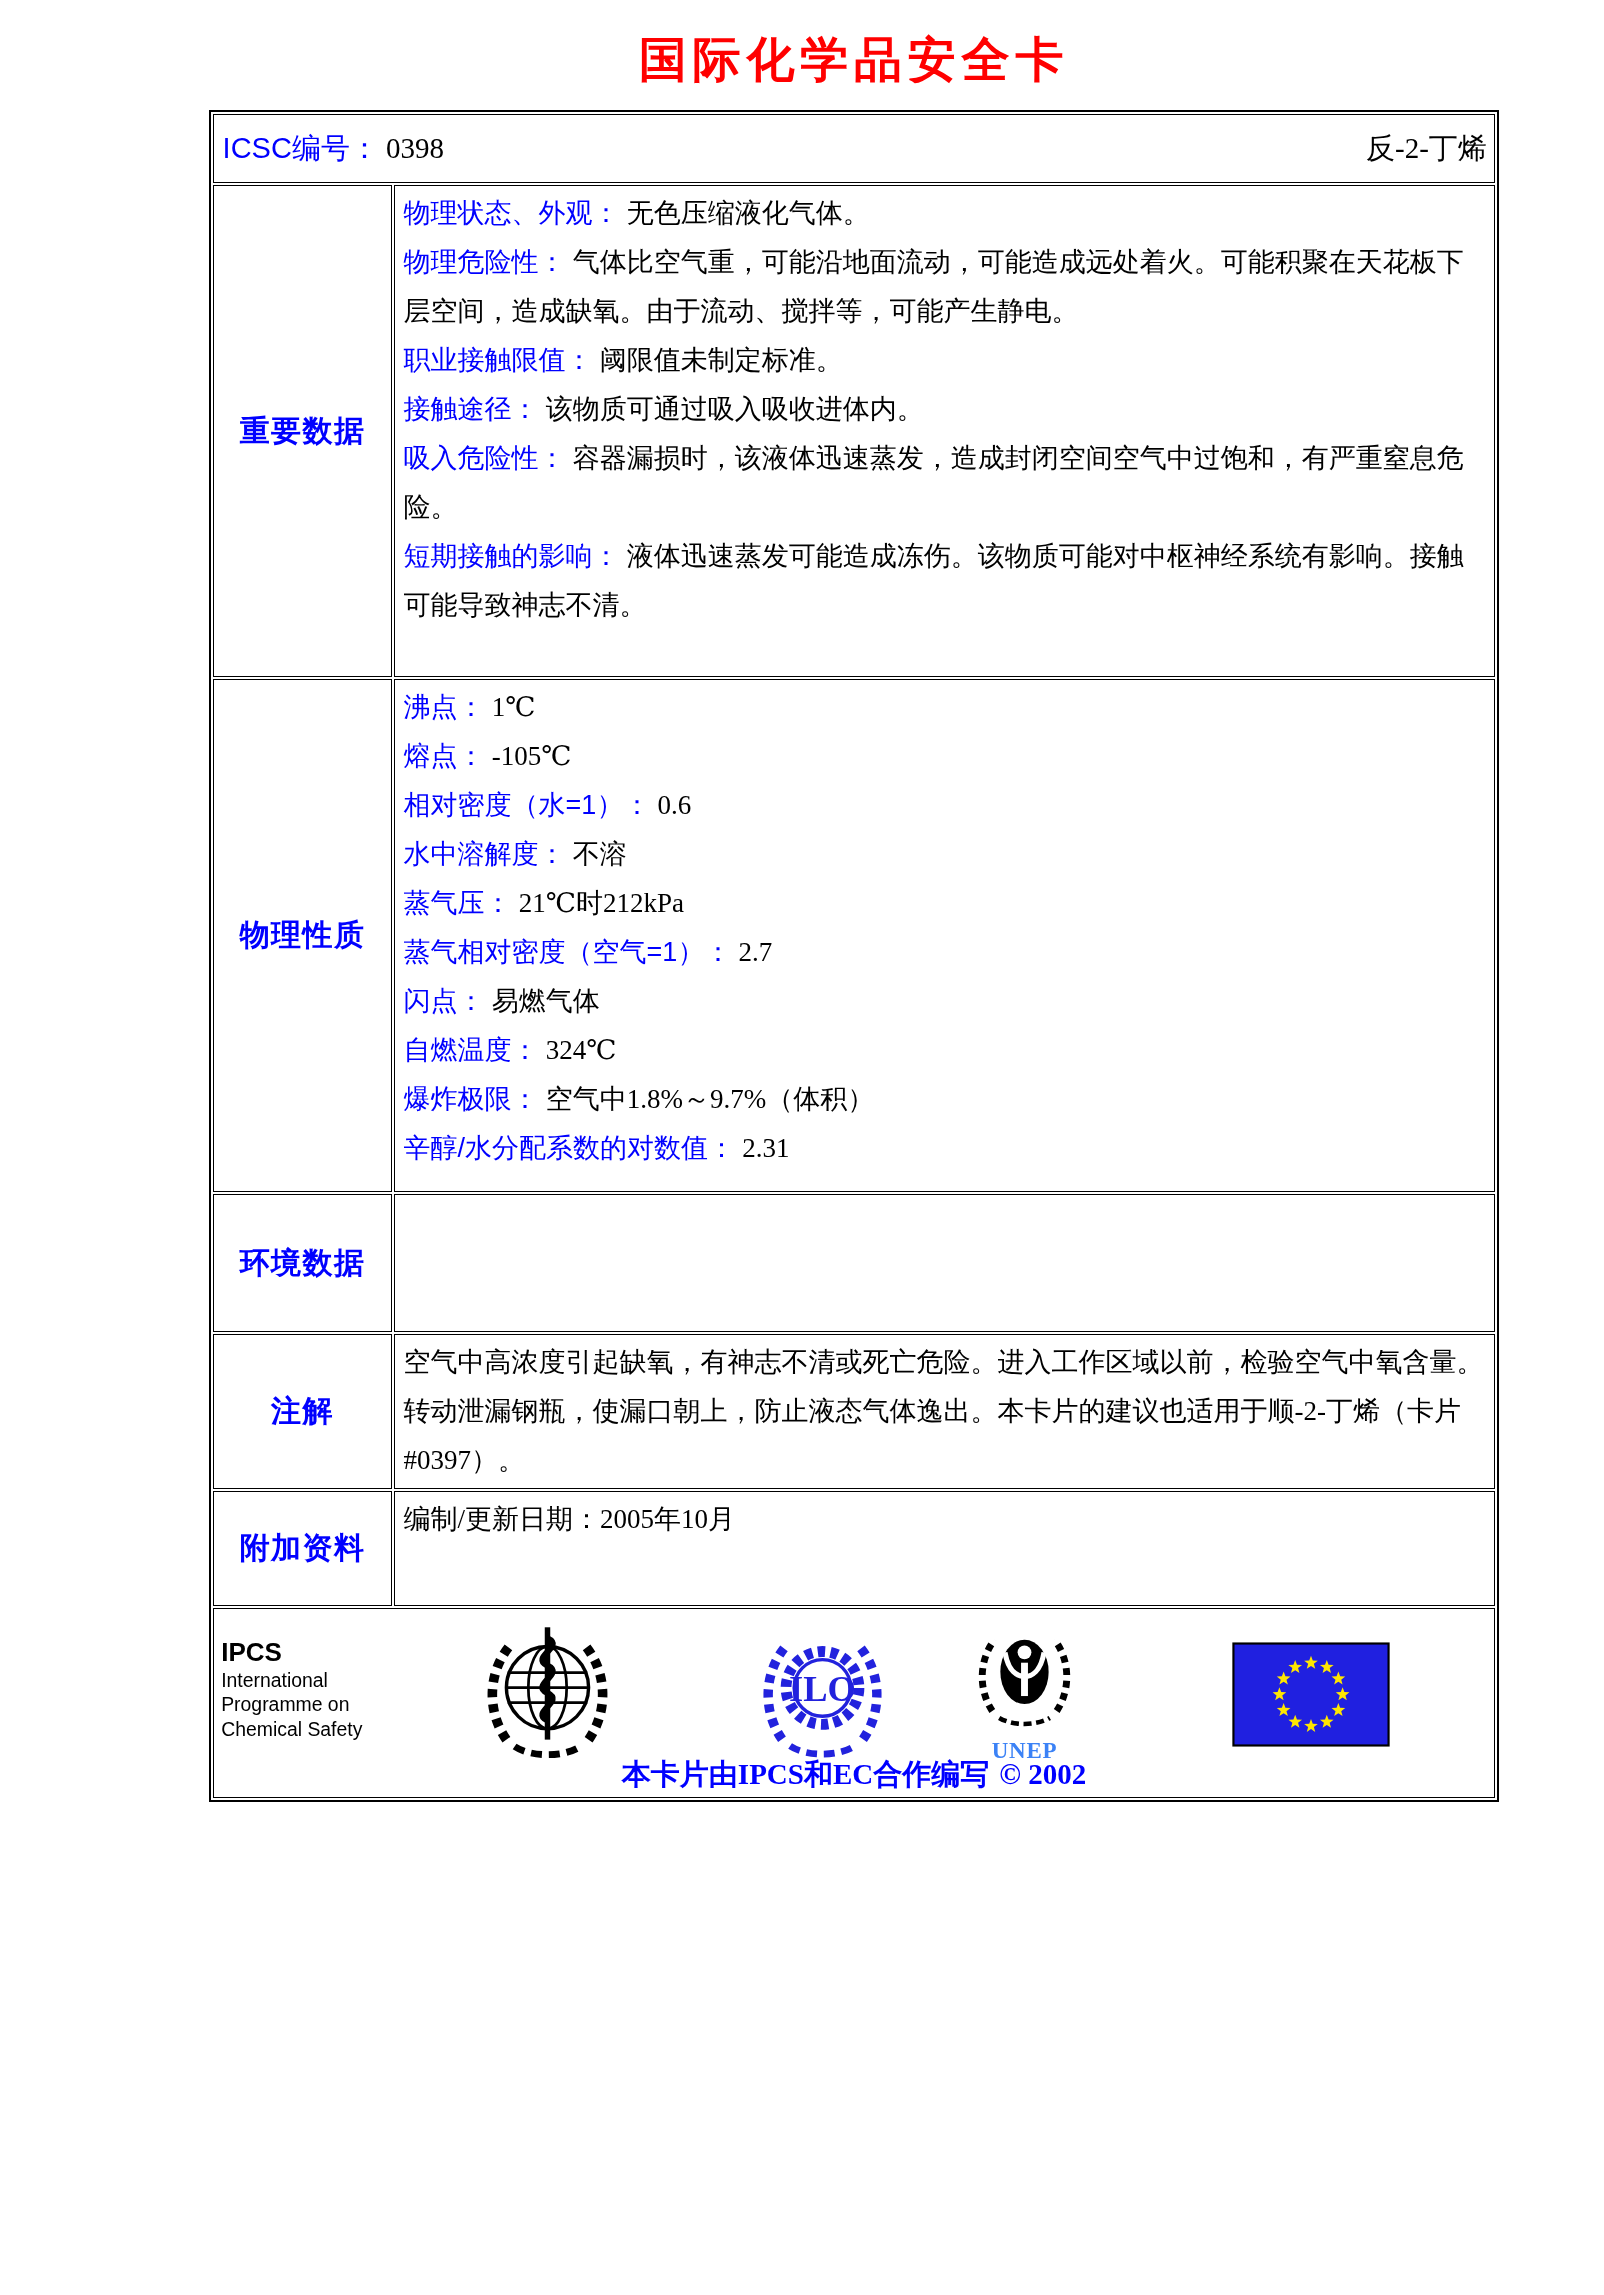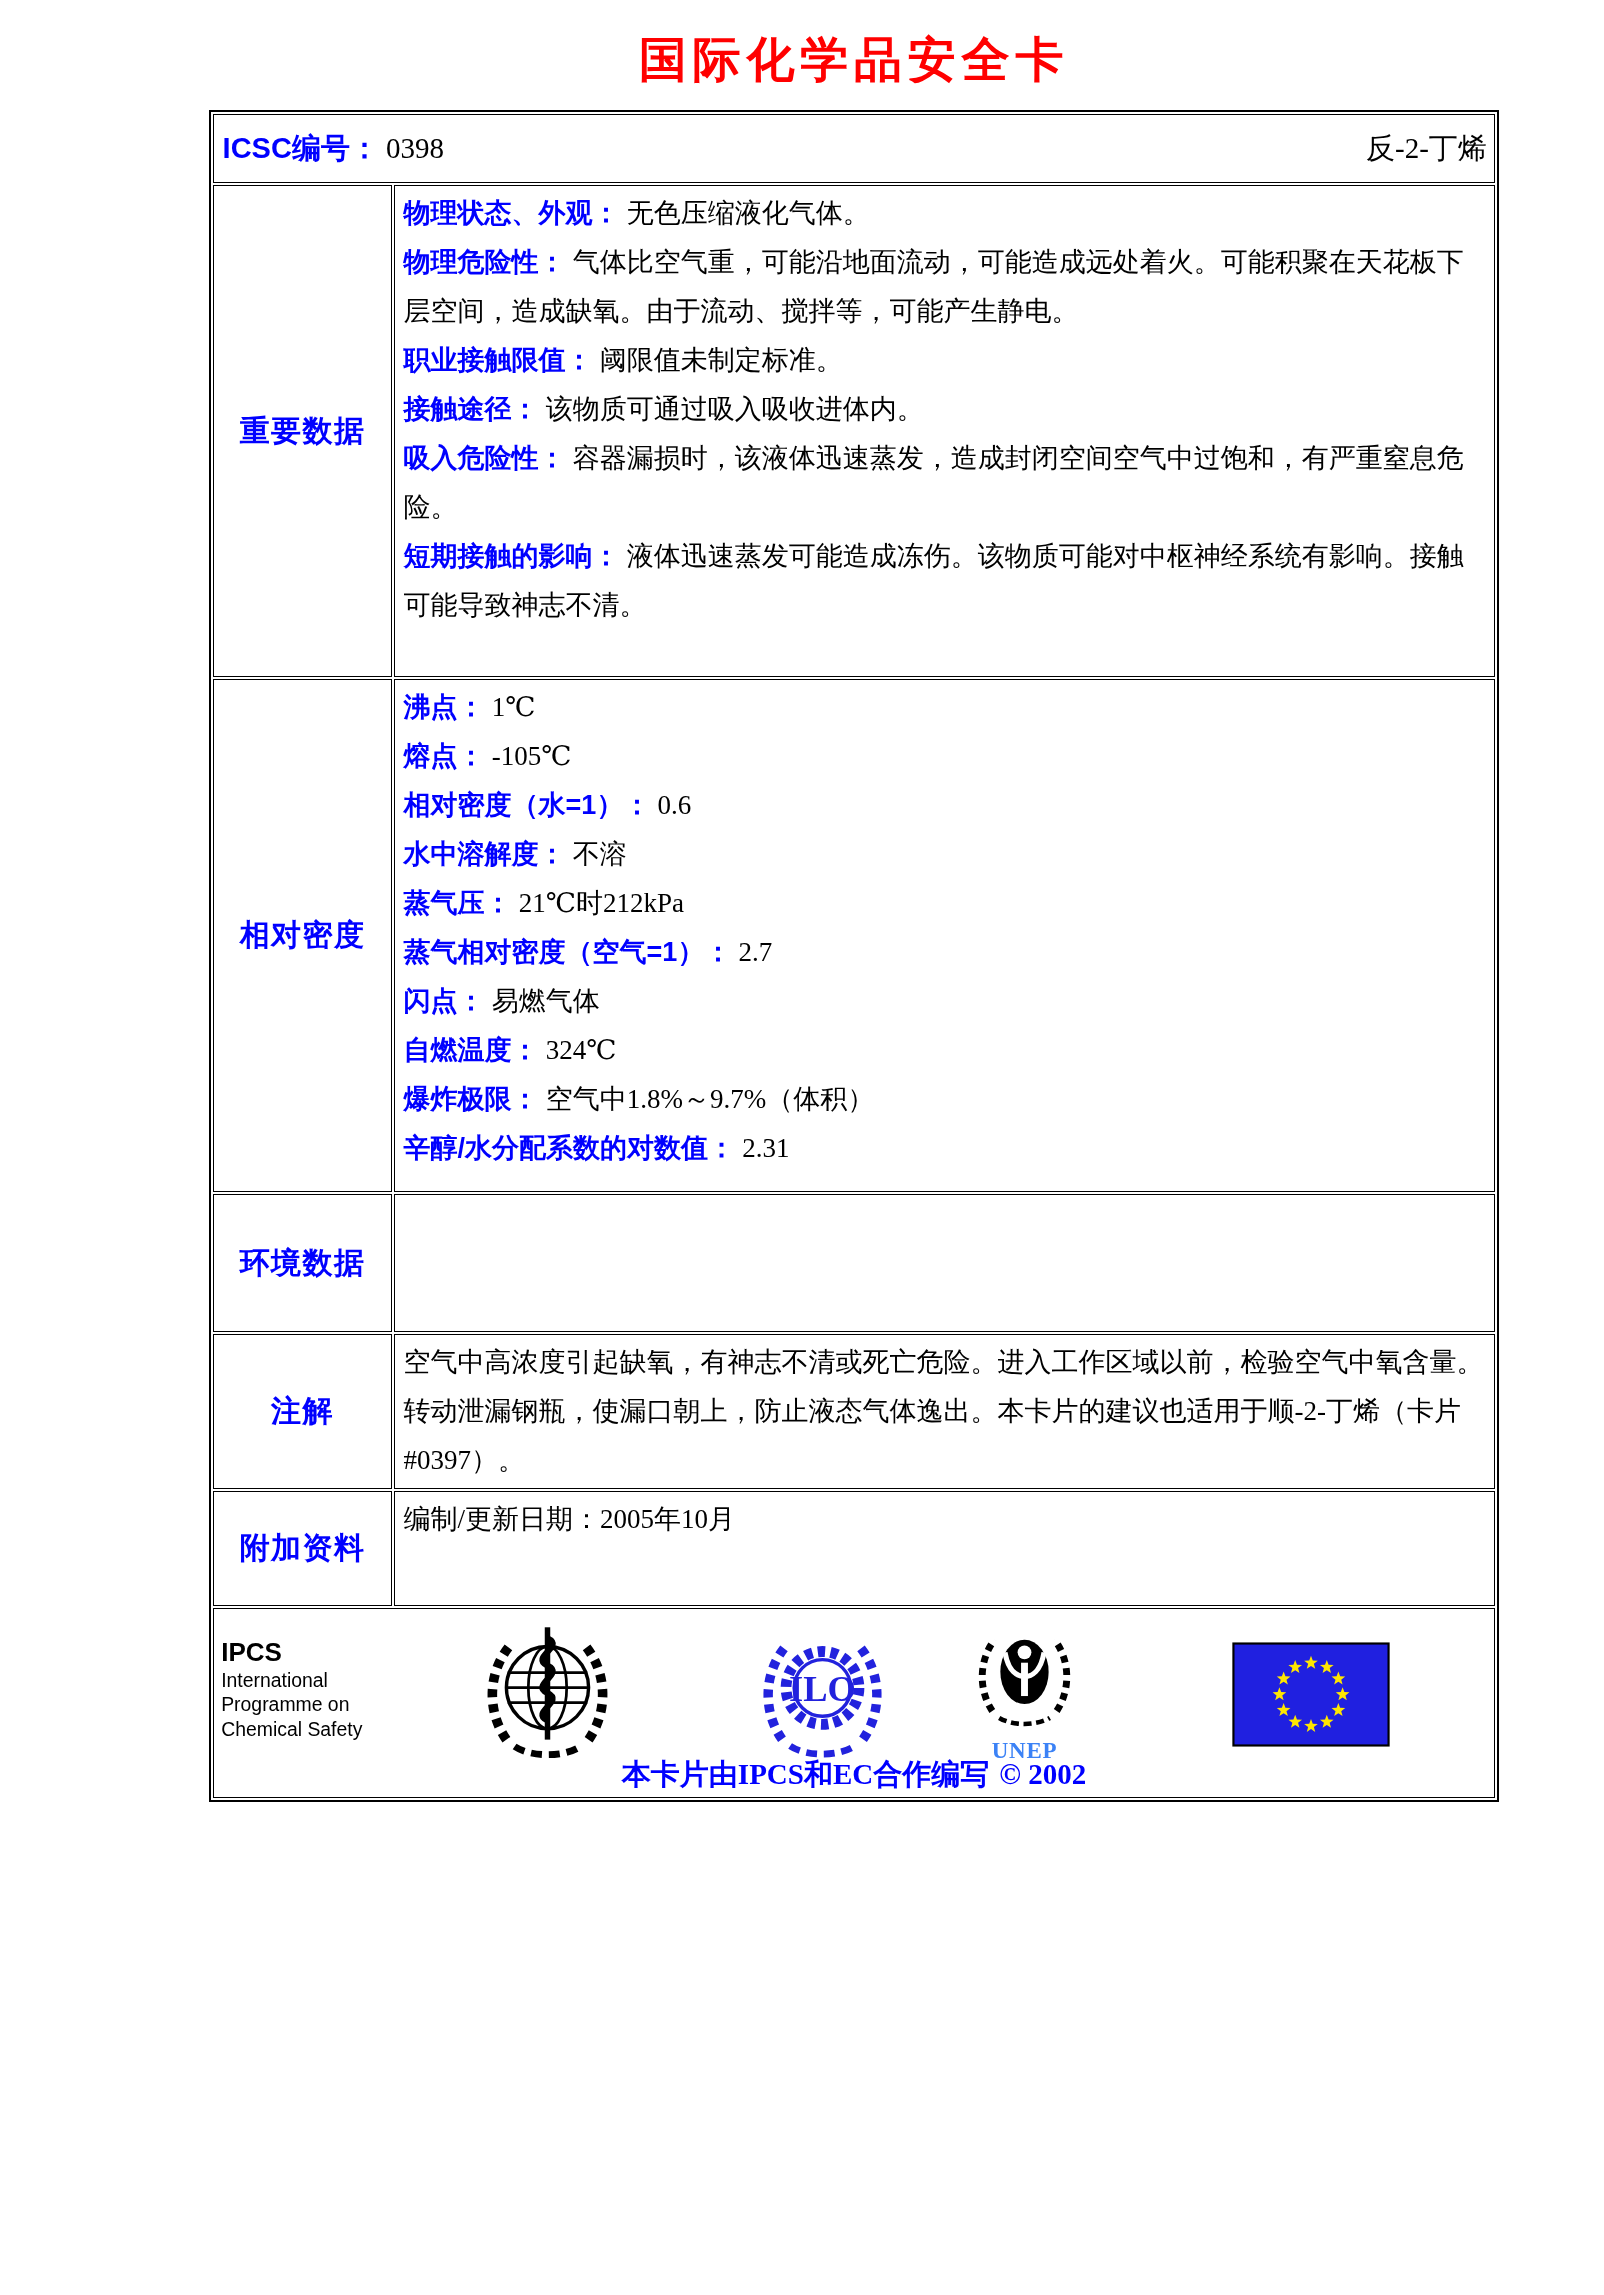--- a/index.html
+++ b/index.html
@@ -31,21 +31,21 @@
   td{border:1.4px solid #000;vertical-align:top;background:#fff;padding:0;}
   
   .h1{height:69px;} .h2{height:492px;} .h3{height:513px;} .h4{height:138px;}
   .h5{height:151px;} .h6{height:115px;} .h7{height:190px;} .h8{height:56px;}
   
   .hdr-flex{
     display:flex;justify-content:space-between;align-items:center;
     height:100%;padding:0 7.2px 0 8.6px;font-size:29px;line-height:1.2;
   }
   .flabel{
-    color:var(--accent-blue);font-weight:bold;
+    color:var(--accent-blue);font-weight:normal;
     font-family:"Liberation Sans","DejaVu Sans",sans-serif;
     padding-right:7.2px;
     text-align:center;
   }
   .hval{color:var(--text-black);}
   
   td.sec{
     vertical-align:middle;text-align:center;
     color:var(--accent-blue);font-weight:bold;font-size:30px;
     font-family:"Liberation Sans","DejaVu Sans",sans-serif;
@@ -124,21 +124,21 @@
               <div class="entry"><span class="flabel">物理状态、外观：</span><span class="ftext">无色压缩液化气体。</span></div>
               <div class="entry"><span class="flabel">物理危险性：</span><span class="ftext">气体比空气重，可能沿地面流动，可能造成远处着火。可能积聚在天花板下层空间，造成缺氧。由于流动、搅拌等，可能产生静电。</span></div>
               <div class="entry"><span class="flabel">职业接触限值：</span><span class="ftext">阈限值未制定标准。</span></div>
               <div class="entry"><span class="flabel">接触途径：</span><span class="ftext">该物质可通过吸入吸收进体内。</span></div>
               <div class="entry"><span class="flabel">吸入危险性：</span><span class="ftext">容器漏损时，该液体迅速蒸发，造成封闭空间空气中过饱和，有严重窒息危险。</span></div>
               <div class="entry"><span class="flabel">短期接触的影响：</span><span class="ftext">液体迅速蒸发可能造成冻伤。该物质可能对中枢神经系统有影响。接触可能导致神志不清。</span></div>
             </td>
       </tr>
 
       <tr>
-        <td class="sec h3">相对密度</td>
+        <td class="sec h3">物理性质</td>
         <td class="content">
               <div class="entry"><span class="flabel">沸点：</span><span class="ftext">1℃</span></div>
               <div class="entry"><span class="flabel">熔点：</span><span class="ftext">-105℃</span></div>
               <div class="entry"><span class="flabel">相对密度（水=1）：</span><span class="ftext">0.6</span></div>
               <div class="entry"><span class="flabel">水中溶解度：</span><span class="ftext">不溶</span></div>
               <div class="entry"><span class="flabel">蒸气压：</span><span class="ftext">21℃时212kPa</span></div>
               <div class="entry"><span class="flabel">蒸气相对密度（空气=1）：</span><span class="ftext">2.7</span></div>
               <div class="entry"><span class="flabel">闪点：</span><span class="ftext">易燃气体</span></div>
               <div class="entry"><span class="flabel">自燃温度：</span><span class="ftext">324℃</span></div>
               <div class="entry"><span class="flabel">爆炸极限：</span><span class="ftext">空气中1.8%～9.7%（体积）</span></div>

